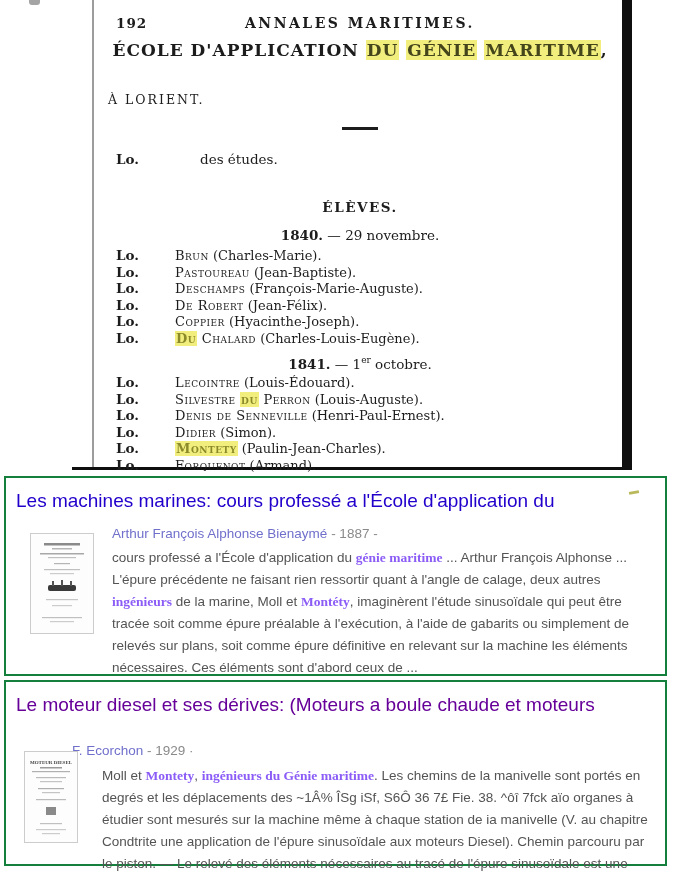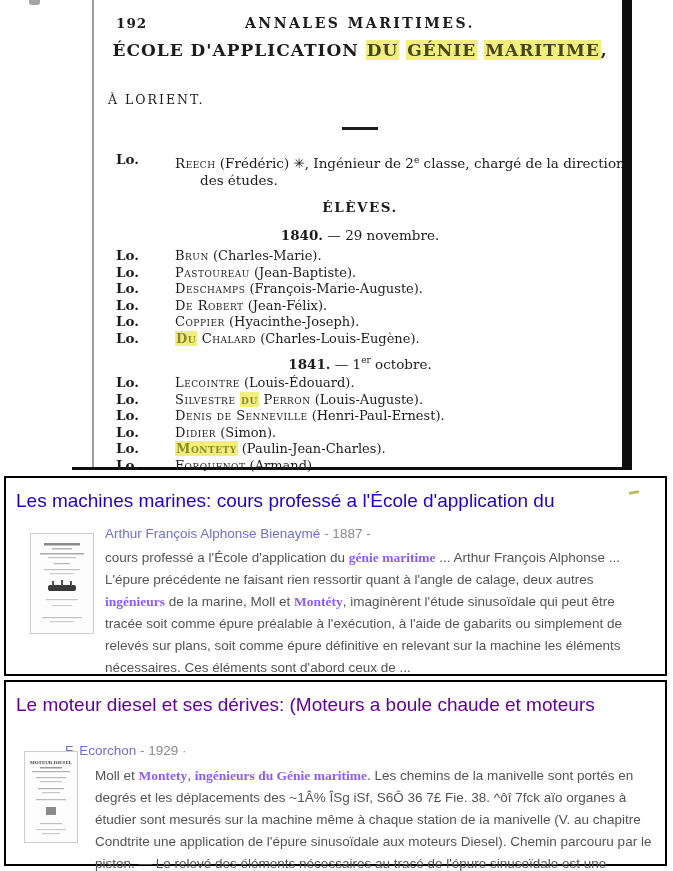--- a/index.html
+++ b/index.html
@@ -31,27 +31,27 @@
   .srow{height:16.5px;line-height:16.5px;white-space:nowrap;}
   .srow .lo{display:inline-block;margin-left:16px;width:59px;font-weight:bold;font-size:13.5px;}
   .sc{font-variant:small-caps;letter-spacing:.5px;}
   .b{font-weight:bold;}
   sup{font-size:9px;}
   .hl{background:#f2ee7e;color:#8a8a2a;font-weight:bold;}
   .scan-title .hl{color:#45451c;padding:0 1px;}
   .srow .hl, .director .hl{padding:0 1px;}
 
   
-  .rbox{position:absolute;left:4px;width:659px;background:#fff;border:2px solid #000000;}
+  .rbox{position:absolute;left:4px;width:659px;background:#fff;border:2px solid #15803d;}
   .rbox0{top:476px;height:196px;}
   .rbox1{top:680px;height:182px;}
   .rtitle{display:block;margin:12px 0 0 10px;font-size:19px;text-decoration:none;white-space:nowrap;cursor:pointer;}
   .t0{color:#2200cc;}
   .t1{color:#660099;}
-  .rbody{position:relative;margin-top:4px;}
+  .rbody{position:relative;margin-top:4px;padding-left:7px;}
   .thumb{position:absolute;cursor:pointer;}
   .thumb0{left:24px;top:7px;}
   .thumb1{left:18px;top:8px;}
   .rauthor{font-size:13.5px;white-space:nowrap;}
   .rbody0 .rauthor{margin:14px 0 0 99px;}
   .rbody1 .rauthor{margin:27px 0 0 59px;}
   .aname{color:#7070cc;cursor:pointer;}
   .adate{color:#8a8a8a;}
   .rsnippet{font-size:13.5px;line-height:22px;color:#545454;}
   .rbody0 .rsnippet{margin:6px 10px 0 99px;}
@@ -71,21 +71,20 @@
     <div class="bottom-line"></div>
     <div class="scan-inner">
       <div class="pagenum">192</div>
       <div class="journal">ANNALES MARITIMES.</div>
       <div class="scan-title"><span>ÉCOLE D'APPLICATION </span><span class="hl">DU</span><span> </span><span class="hl">GÉNIE</span><span> </span><span class="hl">MARITIME</span><span>,</span></div>
       <div class="scan-sub">À LORIENT.</div>
       <div class="rule"></div>
       <div class="director">
         <span class="lo">Lo.</span>
         <span class="dtext">
-          <span><span class="sc">Reech</span><span> (Frédéric) </span><span>✳</span><span>, Ingénieur de 2</span><sup>e</sup><span> classe, chargé de la direction</span></span>
           <span class="dline2">des études.</span>
         </span>
       </div>
       <div class="eleves">ÉLÈVES.</div>
       <div class="sec-date d0"><span class="b">1840.</span><span> — 29 novembre.</span></div>
       <div class="sec-rows r0">
           <div class="srow"><span class="lo">Lo.</span><span><span class="sc">Brun</span><span> (Charles-Marie).</span></span></div>
           <div class="srow"><span class="lo">Lo.</span><span><span class="sc">Pastoureau</span><span> (Jean-Baptiste).</span></span></div>
           <div class="srow"><span class="lo">Lo.</span><span><span class="sc">Deschamps</span><span> (François-Marie-Auguste).</span></span></div>
           <div class="srow"><span class="lo">Lo.</span><span><span class="sc">De Robert</span><span> (Jean-Félix).</span></span></div>

